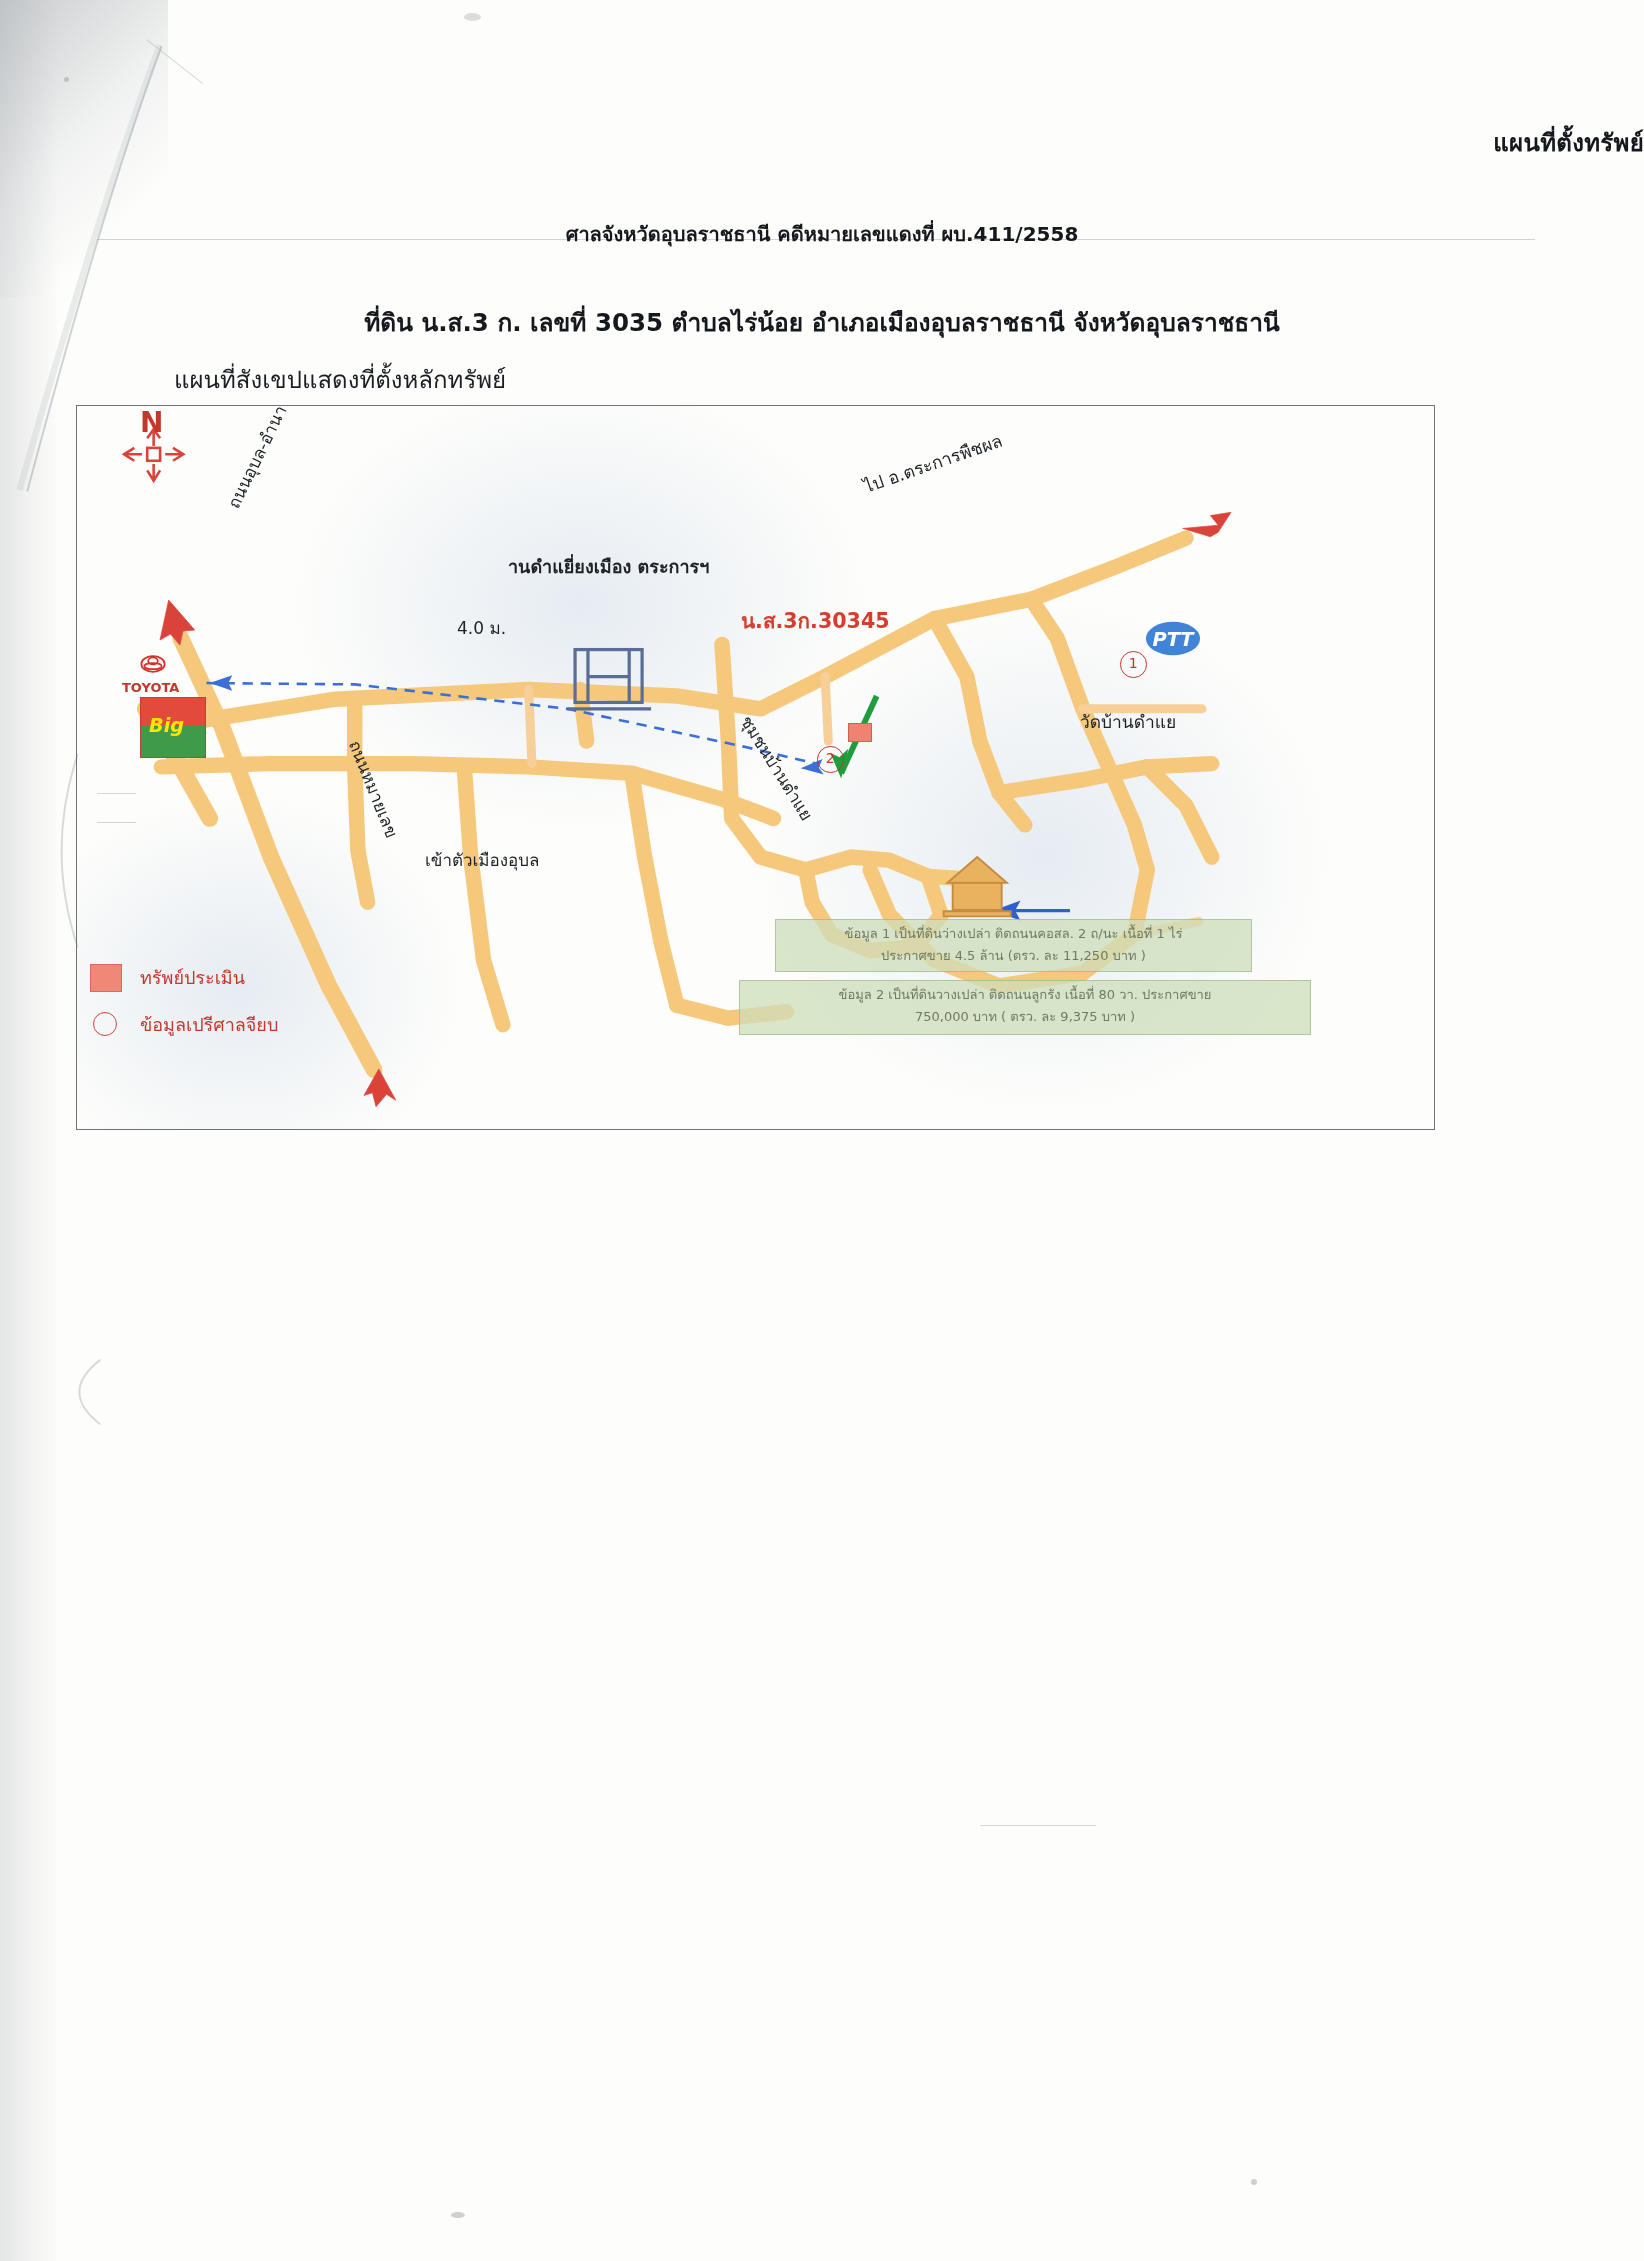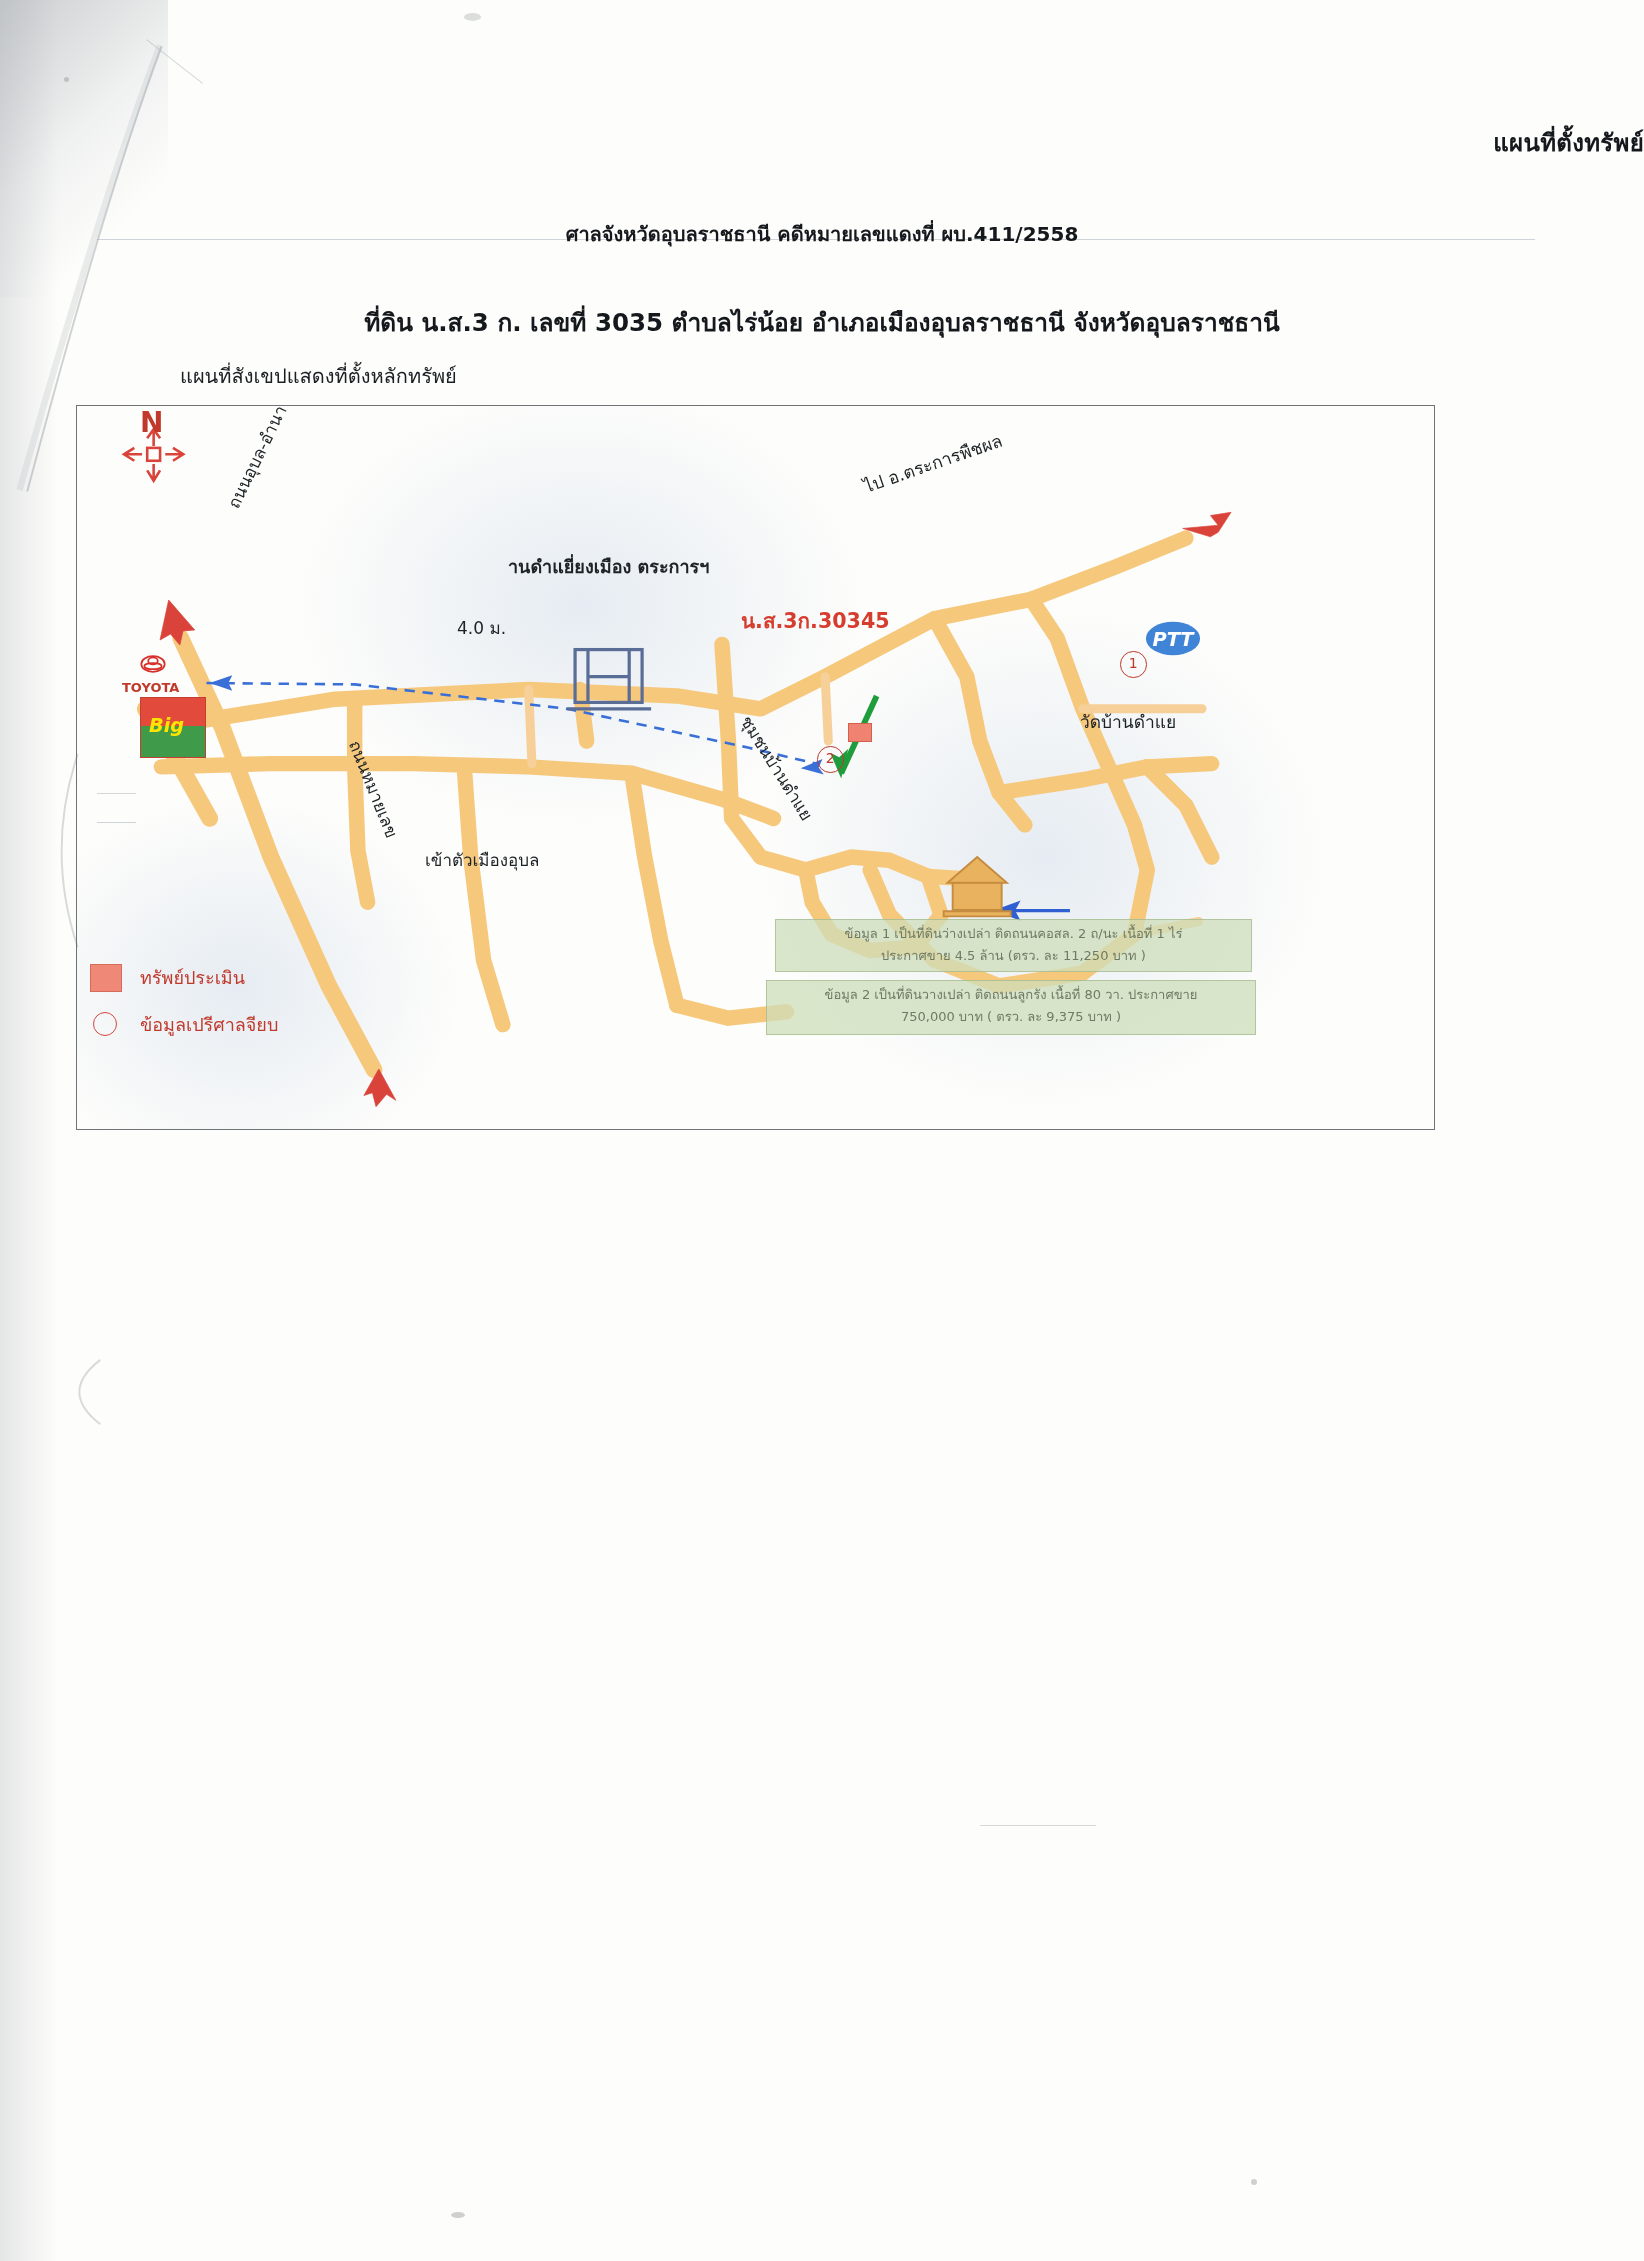--- a/index.html
+++ b/index.html
@@ -68,22 +68,22 @@
     position: absolute;
     left: 0; top: 303px;
     width: 1644px;
     text-align: center;
     font-size: 24.5px;
     font-weight: bold;
     color: #15181c;
   }
   .doc-line4 {
     position: absolute;
-    left: 180px; top: 360px;
-    font-size: 20px;
+    left: 174px; top: 360px;
+    font-size: 24px;
     color: #1b1f24;
   }
   .ruled-line {
     position: absolute;
     background: #cfd4d8;
     height: 1.3px;
     pointer-events: none;
   }
 
   
@@ -373,21 +373,21 @@
     <div class="legend-swatch" style="left:13px; top:558px;"></div>
     <div class="legend-text" style="left:63px; top:557px;">ทรัพย์ประเมิน</div>
     <div class="legend-circle" style="left:16px; top:606px;"></div>
     <div class="legend-text" style="left:63px; top:604px;">ข้อมูลเปรีศาลจียบ</div>
 
     <div class="info-box" style="left:698px; top:513px; width:477px; height:53px;">
       <div>ข้อมูล 1   เป็นที่ดินว่างเปล่า  ติดถนนคอสล.  2 ถ/นะ เนื้อที่ 1 ไร่</div>
       <div>ประกาศขาย 4.5 ล้าน  (ตรว. ละ 11,250 บาท )</div>
     </div>
 
-    <div class="info-box" style="left:689px; top:574px; width:490px; height:55px;">
+    <div class="info-box" style="left:662px; top:574px; width:572px; height:55px;">
       <div>ข้อมูล 2   เป็นที่ดินวางเปล่า  ติดถนนลูกรัง  เนื้อที่ 80 วา.     ประกาศขาย</div>
       <div>750,000 บาท  ( ตรว. ละ 9,375 บาท )</div>
     </div>
 
   </div>
 
 </div>
 
 
 </body></html>

